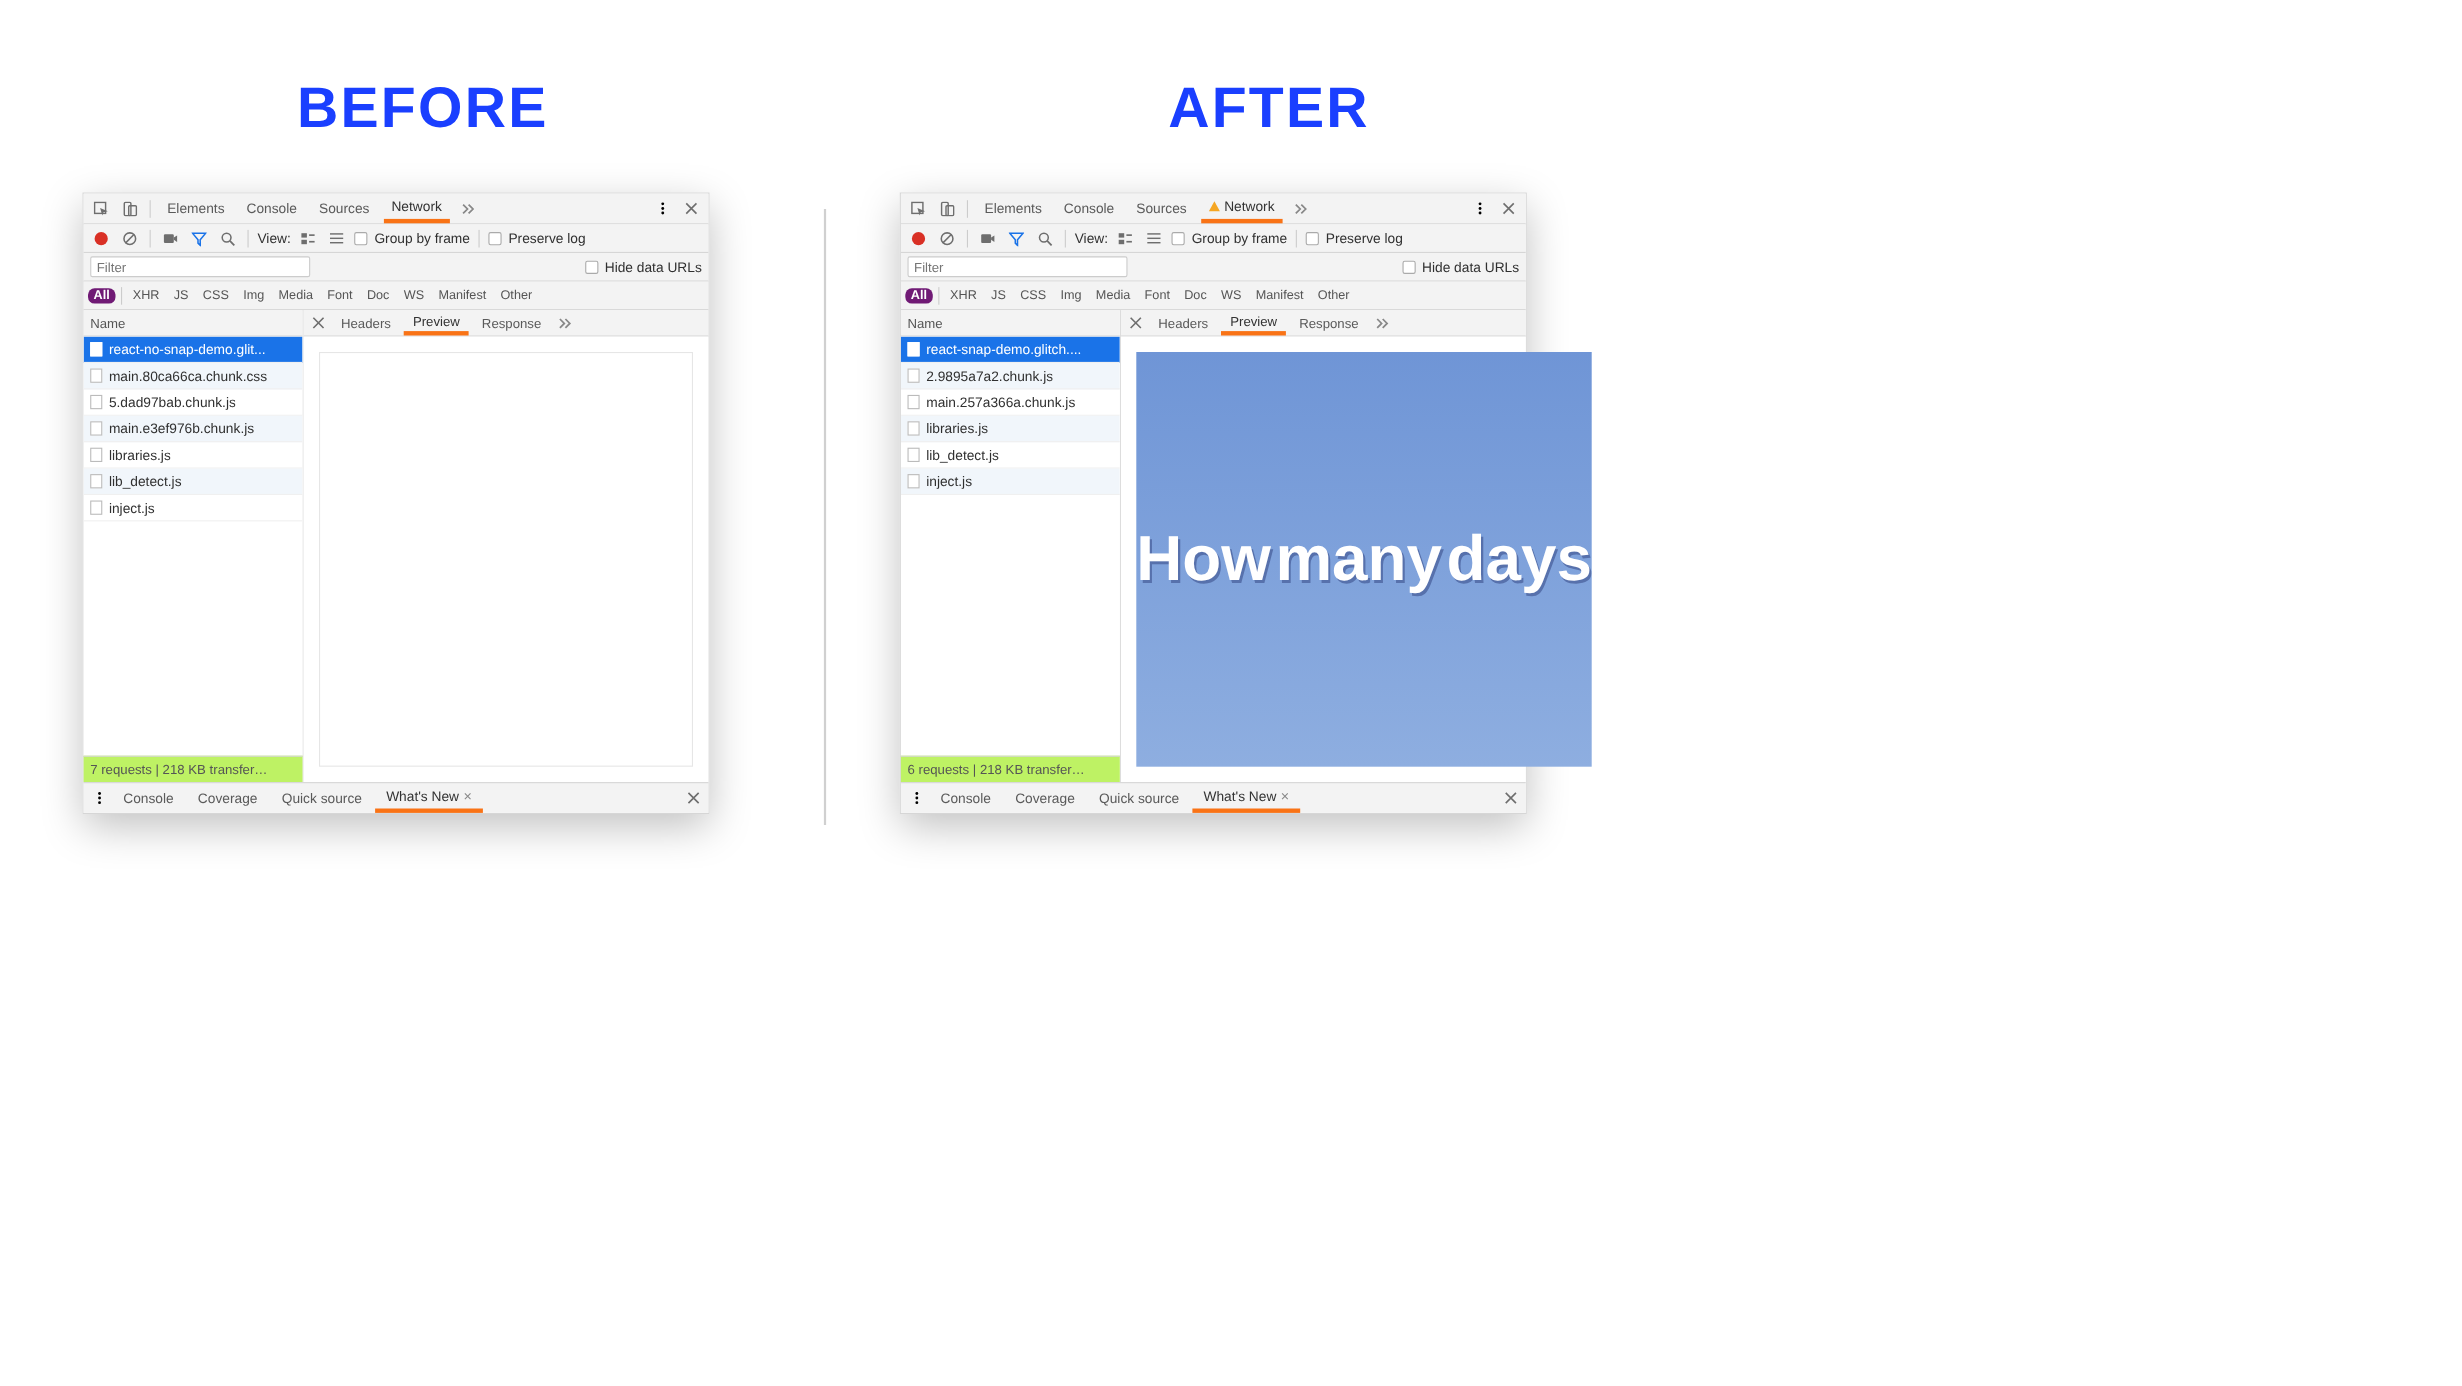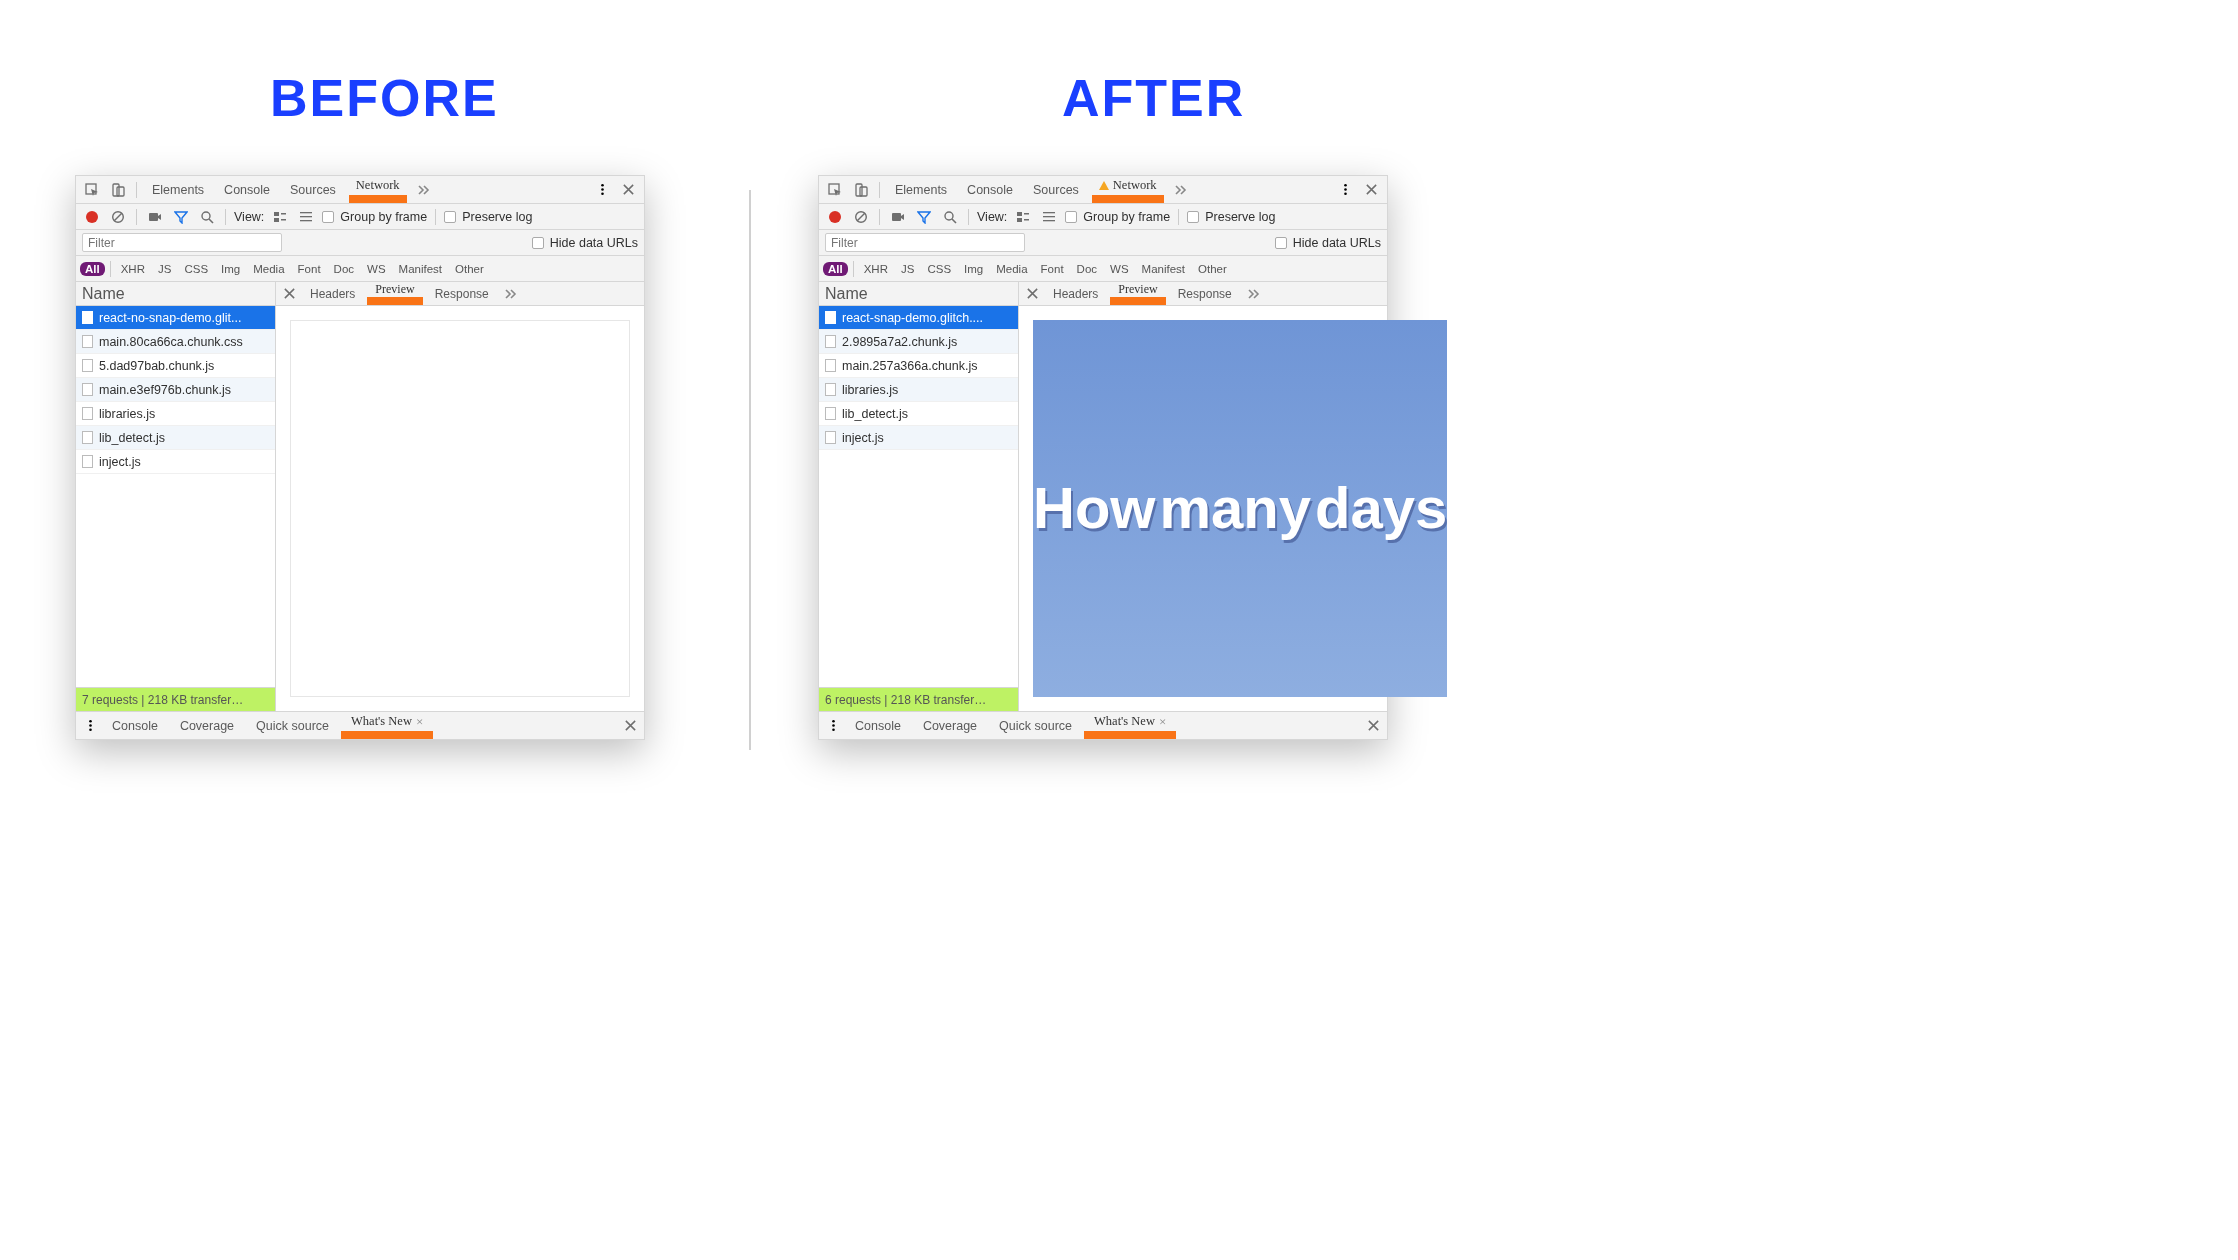--- a/index.html
+++ b/index.html
@@ -53,21 +53,21 @@
     border-bottom: 1px solid #d6d6d6;
     padding: 0 6px;
     gap: 6px;
     background: #f3f3f3;
     flex-shrink: 0;
   }
   .row.tall { height: 28px; }
   .sep { width:1px; height:16px; background:#ccc; margin:0 2px; }
 
   .tab-item { padding: 0 7px; height:100%; display:flex; align-items:center; color:#5a5a5a; cursor:pointer; }
-  .tab-item.active { color:#333; border-bottom: 8px solid #f97316; font-family: Liberation Serif, serif; }
+  .tab-item.active { color:#333; border-bottom: 4px solid #f97316; }
   .tab-item.warn::before {
     content:""; display:inline-block; width:0;height:0;
     border-left:5px solid transparent;border-right:5px solid transparent;border-bottom:9px solid #f5a623;
     margin-right:4px;
   }
 
   .icon-btn { width:20px; height:20px; display:flex; align-items:center; justify-content:center; cursor:pointer; color:#6e6e6e; }
   .icon-btn svg { width:14px; height:14px; }
   .dots-icon svg, .close-x svg { width:13px; height:13px; }
   .record-dot { width:12px; height:12px; border-radius:50%; background:#d93025; }
@@ -90,21 +90,21 @@
     flex:1 1 auto; display:flex; min-height:0;
   }
   .col-left {
     width: 200px; border-right:1px solid #d6d6d6; display:flex; flex-direction:column;
   }
   .col-right {
     flex:1; display:flex; flex-direction:column; min-width:0;
   }
   .col-head {
     height:24px; border-bottom:1px solid #d6d6d6; background:#f3f3f3;
-    display:flex; align-items:center; padding:0 6px; color:#555; font-size:16px;
+    display:flex; align-items:center; padding:0 6px; color:#555; font-size:12px;
   }
   .req-list { flex:1; overflow:hidden; background:#fff; }
   .req-item {
     height:24px; display:flex; align-items:center; gap:6px; padding:0 6px;
     border-bottom:1px solid #f0f0f0; cursor:pointer; white-space:nowrap; overflow:hidden;
   }
   .req-item:nth-child(even){ background:#f1f6fb; }
   .req-item.selected { background:#1a73e8; color:#fff; }
   .req-item.selected .doc-ic { border-color:#fff; }
   .doc-ic { width:11px; height:13px; border:1px solid #bbb; background:#fff; flex-shrink:0; }

